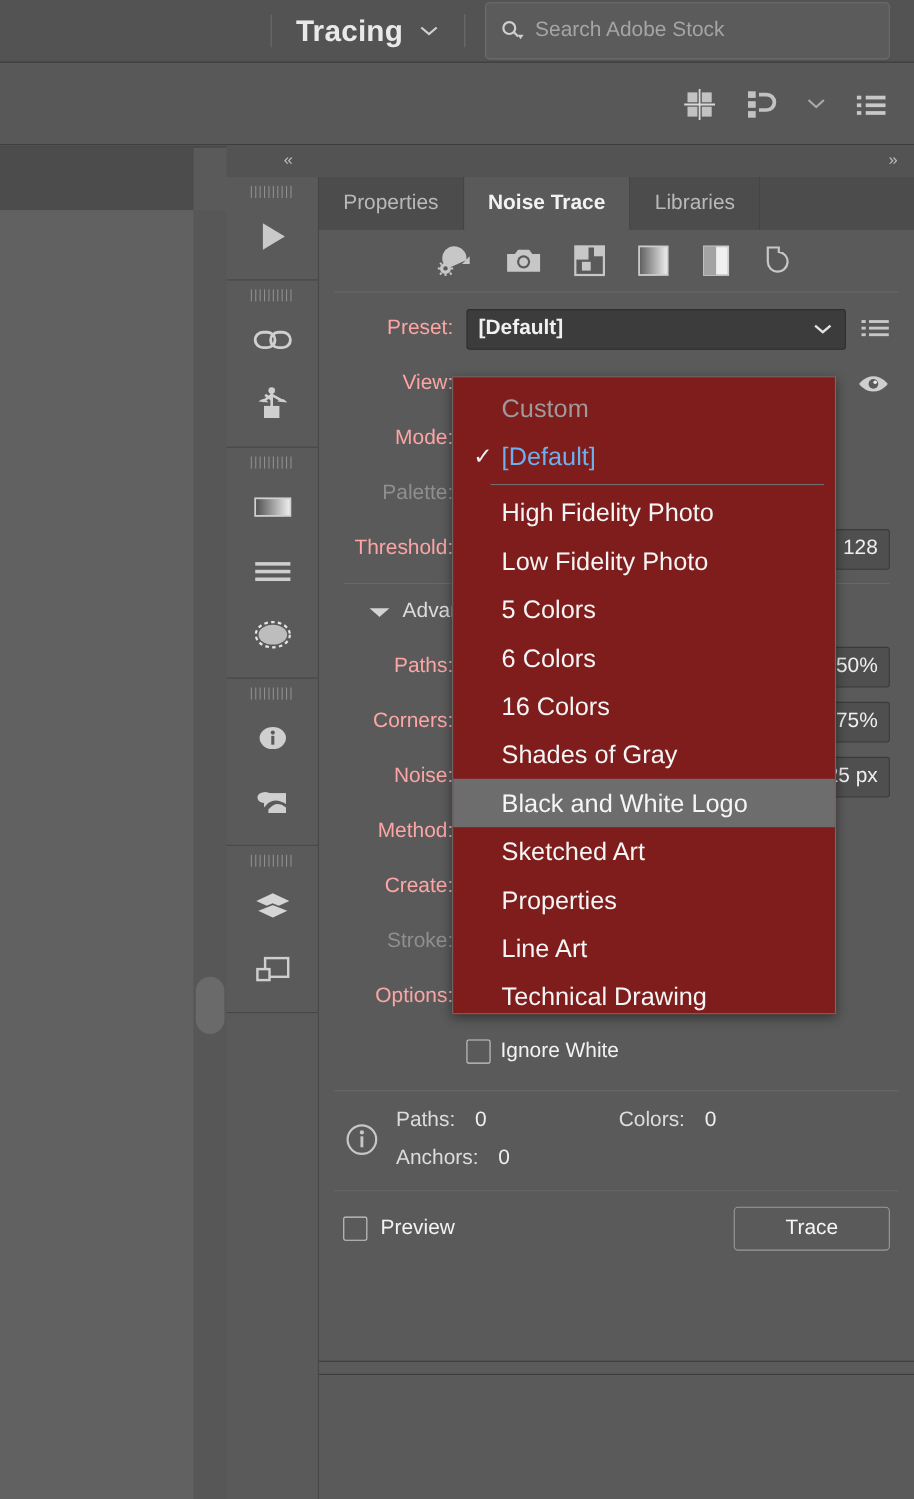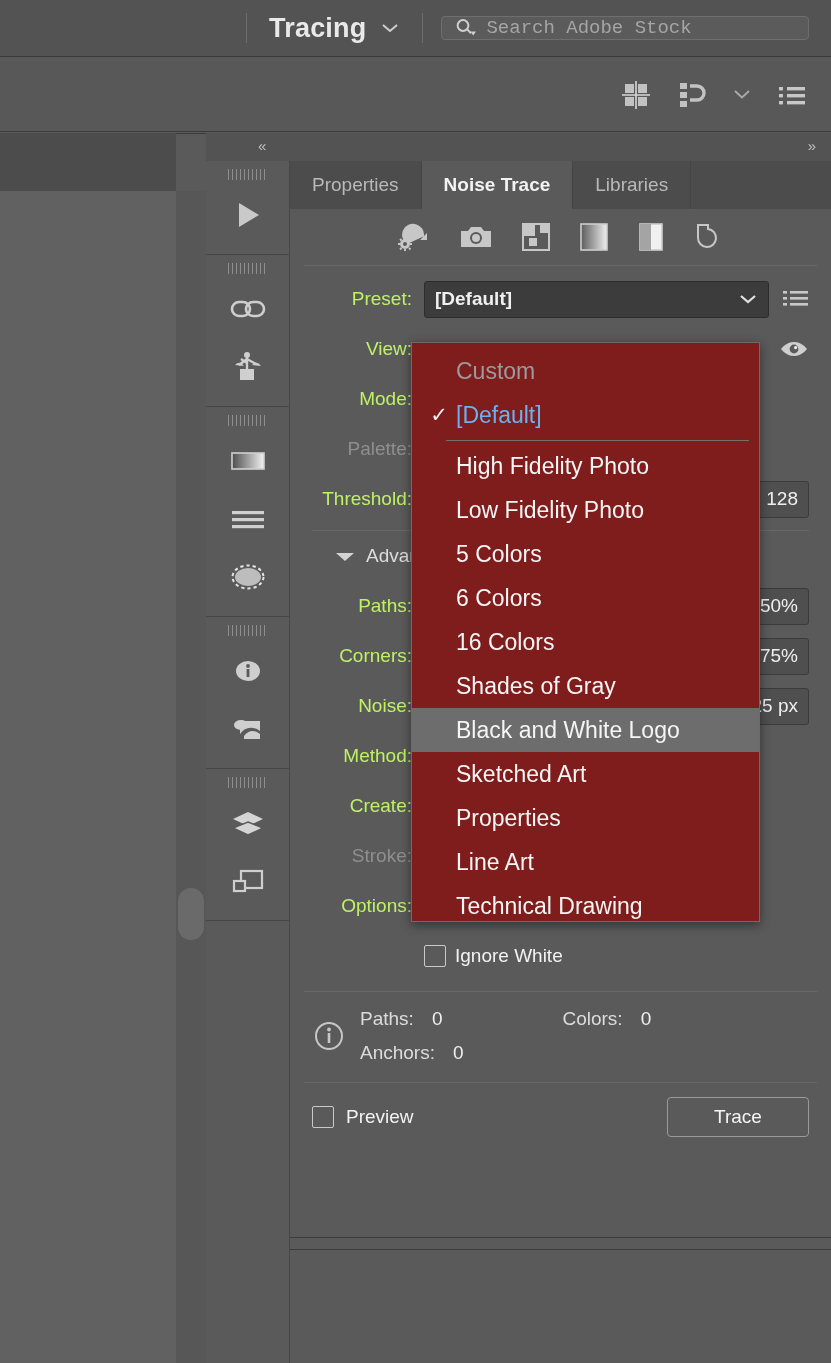--- a/index.html
+++ b/index.html
@@ -20,23 +20,23 @@
   }
   .appbar-sep {
     width: 1px; height: 30px; background: #6d6d6d; flex: 0 0 auto;
   }
   .ws-name {
     color: #e9e9e9; font-size: 27px; font-weight: bold;
     padding: 0 14px 0 22px; letter-spacing: .2px;
   }
   .ws-caret { margin-right: 22px; }
   .search-box {
-    width: 368px; height: 24px; background: #5b5b5b;
+    width: 368px; height: 52px; background: #5b5b5b;
     border: 1px solid #6e6e6e; border-radius: 4px;
-    display: flex; align-items: center; margin-left: 18px; font-family: Liberation Mono, monospace;
+    display: flex; align-items: center; margin-left: 18px;
   }
   .search-icon-wrap { padding: 0 8px 0 12px; display: flex; align-items: center; }
   .search-ph { color: #a5a5a5; font-size: 19px; }
 
   
   .ctrlbar {
     position: absolute; left: 0; top: 58px; width: 831px; height: 74px;
     background: #585858; border-bottom: 1px solid #3c3c3c;
     display: flex; align-items: center; justify-content: flex-end;
   }
@@ -104,21 +104,21 @@
     height: 56px; display: flex; align-items: center; justify-content: center;
   }
   .panel-tools .ptool { margin: 0 14px; display: flex; align-items: center; justify-content: center; }
 
   .hr { height: 1px; background: #686868; margin: 0 14px; }
 
   .rows { padding: 8px 22px 0 22px; position: relative; }
   .row { display: flex; align-items: center; height: 50px; }
   .lbl {
     width: 112px; text-align: right; padding-right: 12px;
-    color: #bef264; font-size: 19px; flex: 0 0 auto;
+    color: #fca5a5; font-size: 19px; flex: 0 0 auto;
   }
   .lbl.dim { color: #8f8f8f; }
 
   .field {
     height: 37px; background: #3c3c3c; border: 1px solid #2d2d2d; border-radius: 3px;
     display: flex; align-items: center; padding: 0 10px;
     color: #f0f0f0; font-size: 19px; font-weight: bold;
   }
   .field.select { width: 347px; justify-content: space-between; }
   .num {

